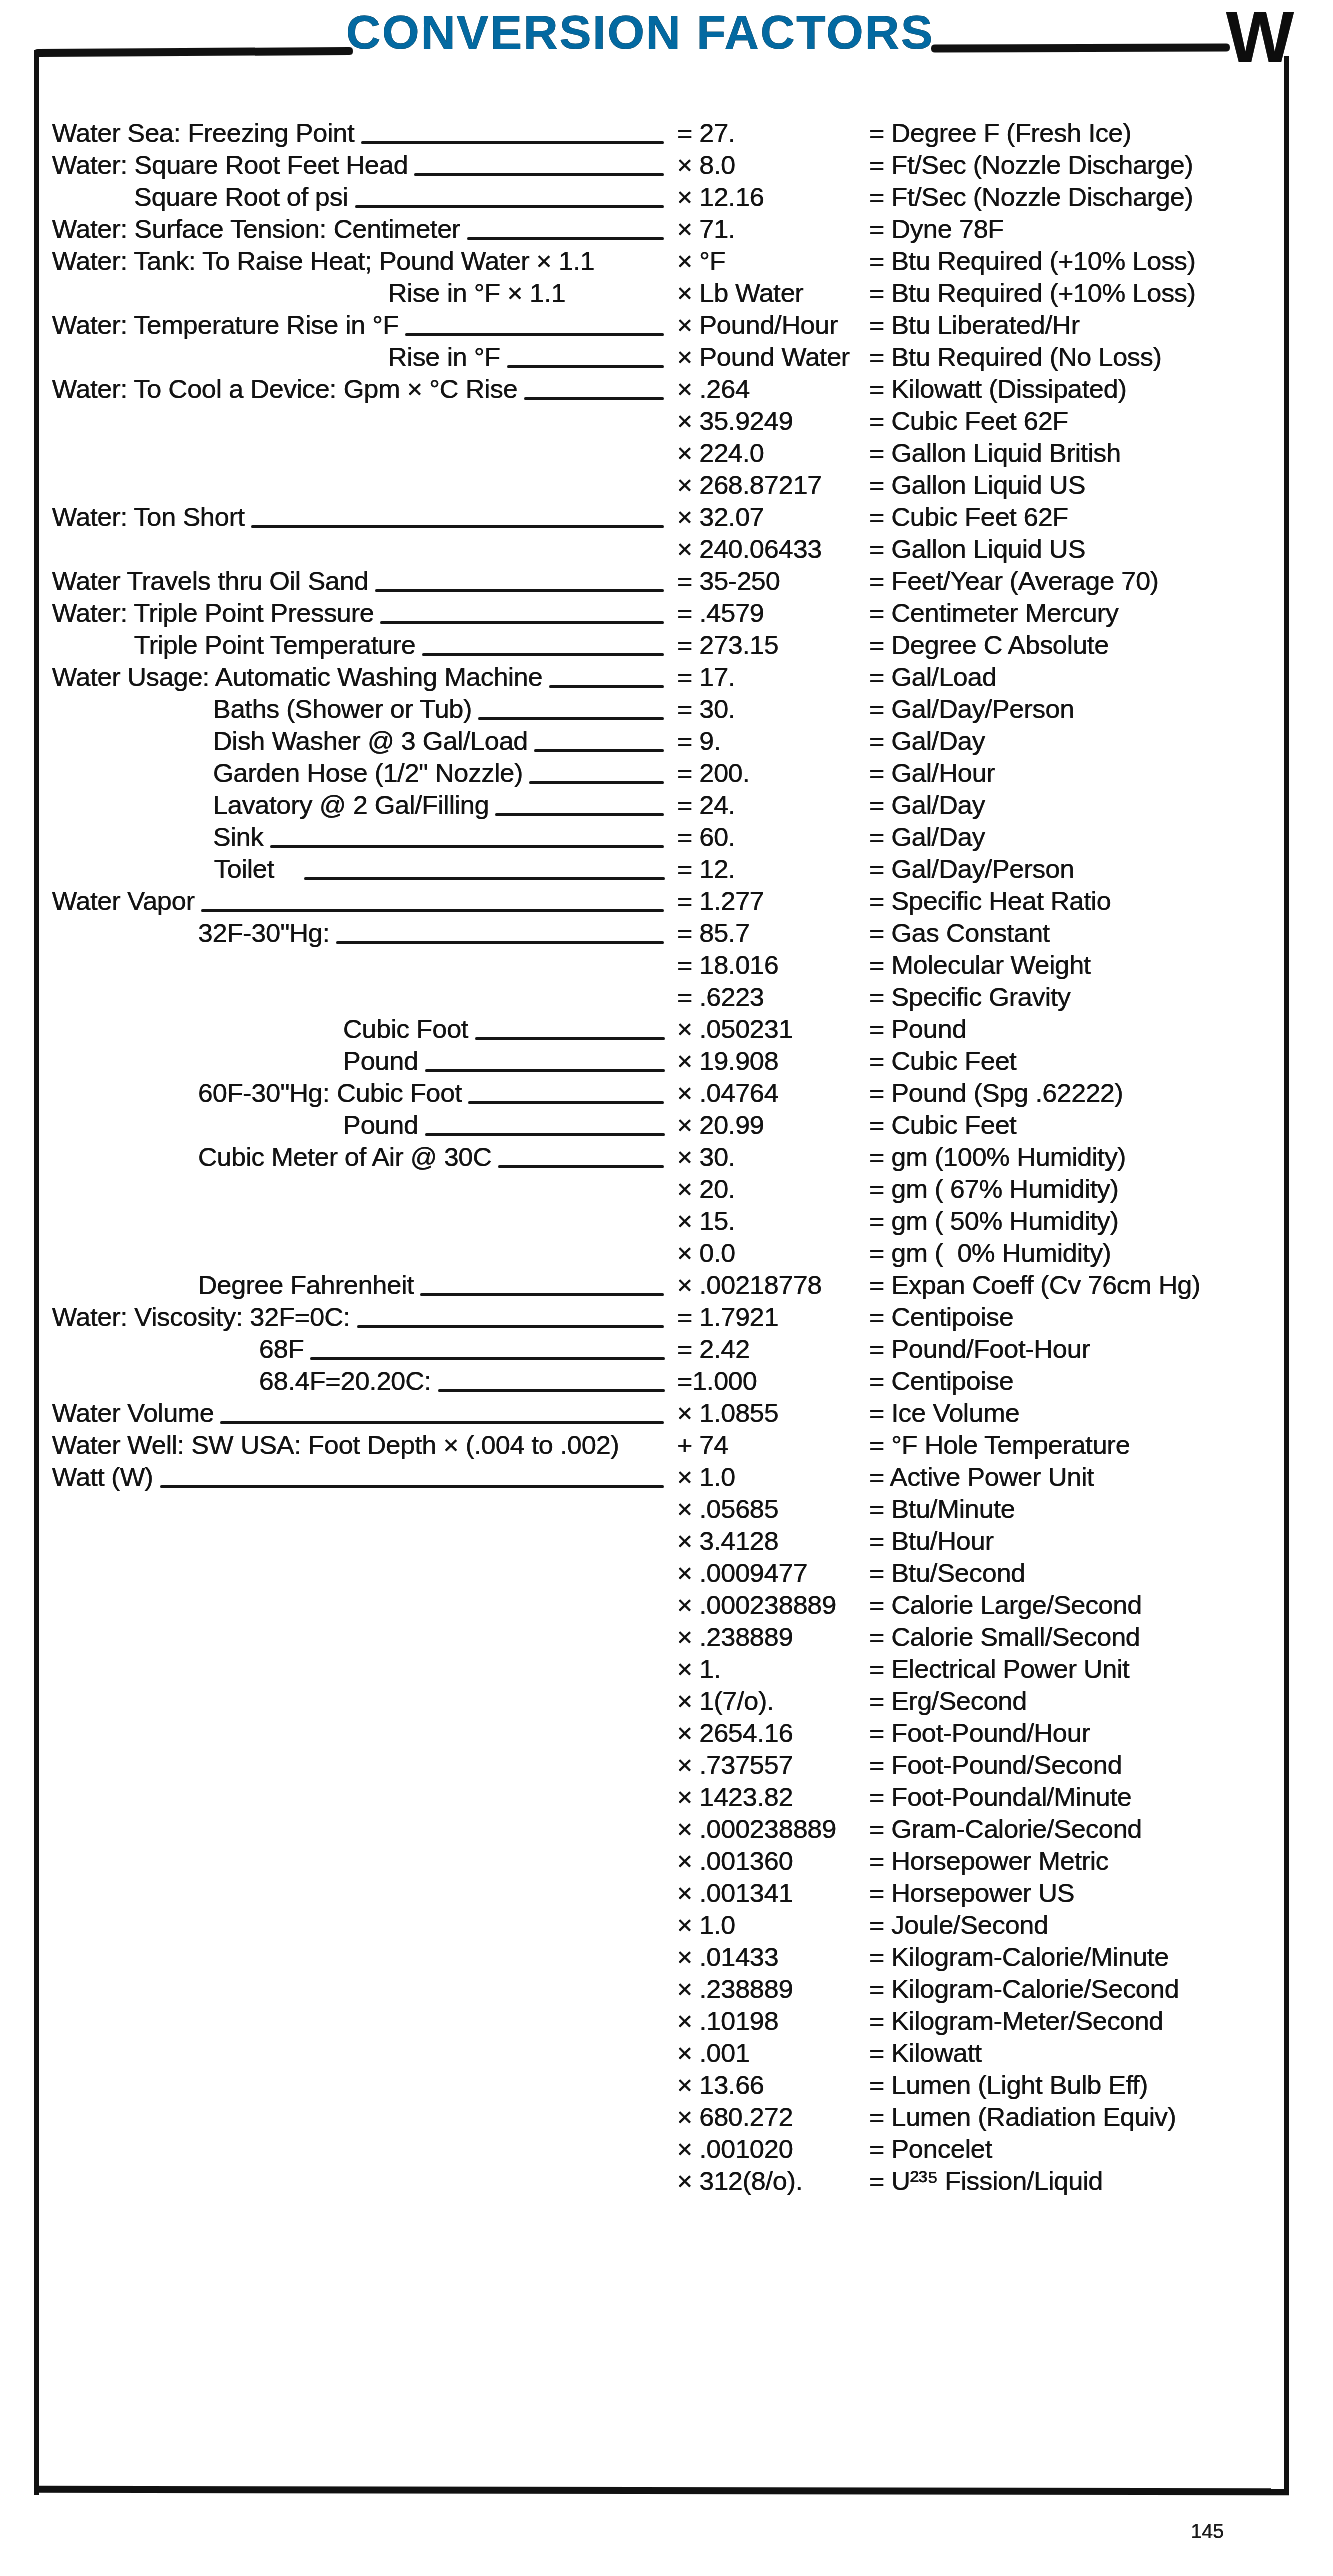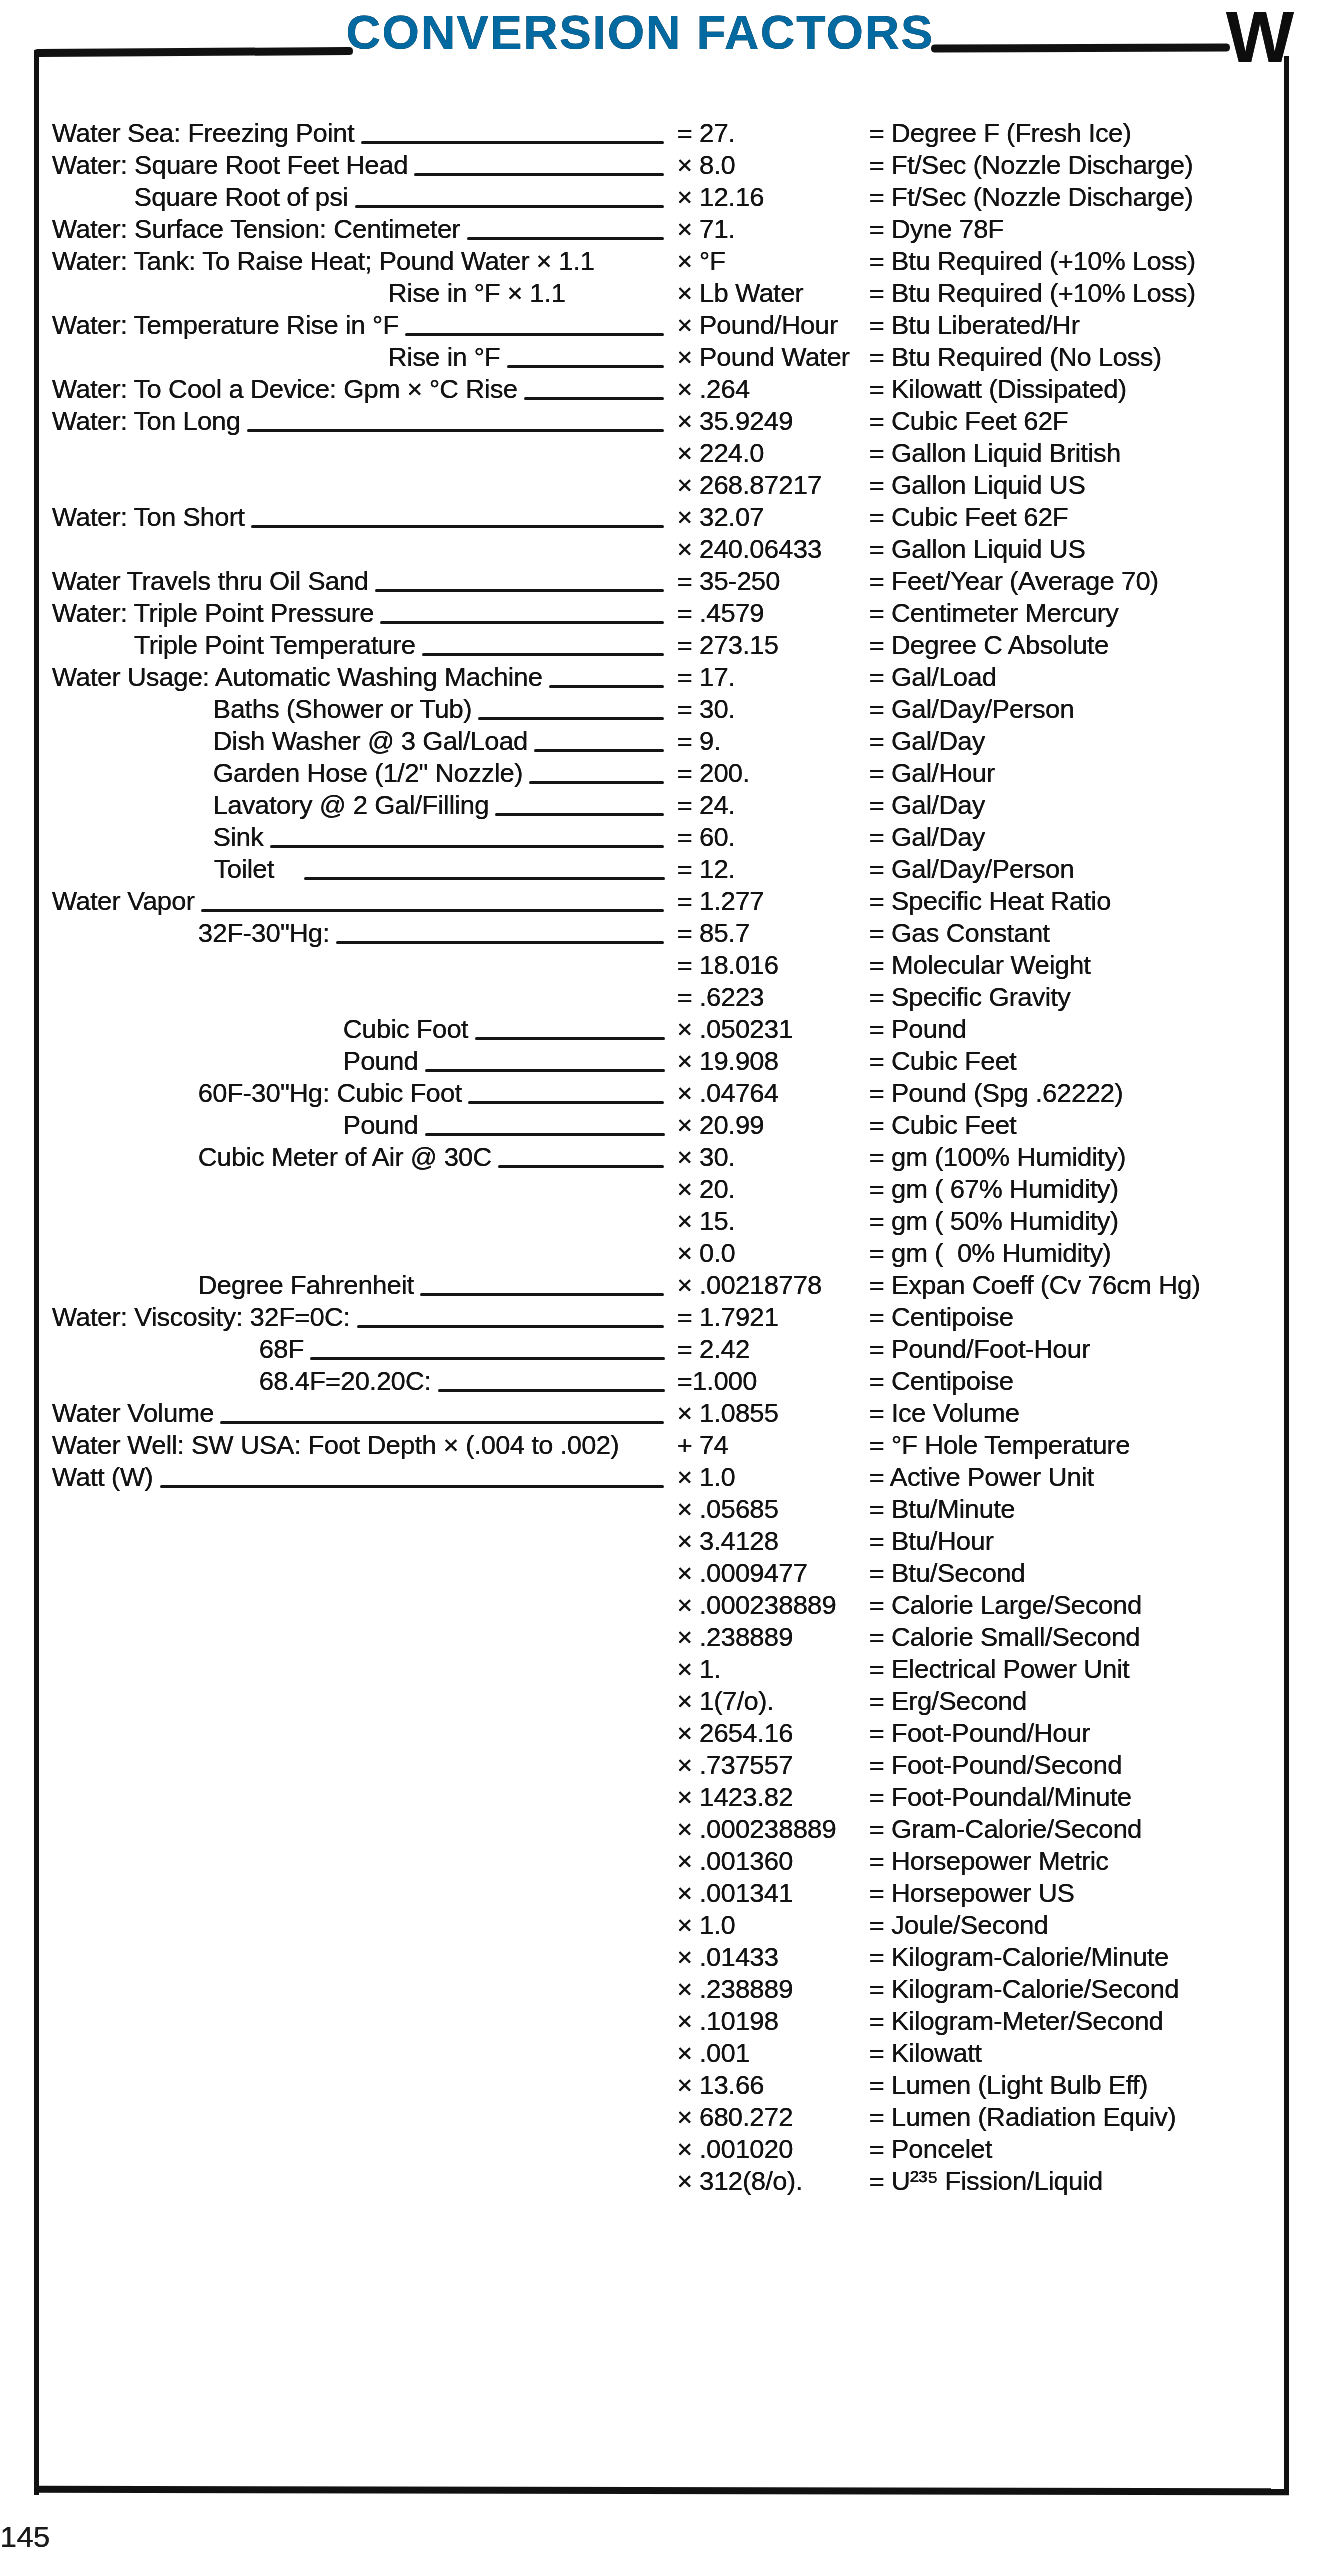--- a/index.html
+++ b/index.html
@@ -44,21 +44,21 @@
     flex:1;height:0;min-width:11.6px;
     border-bottom:3.9px solid #151515;
     margin-left:6.5px;margin-right:2.6px;
     position:relative;top:9px;border-radius:1.9px;
   }
   .factor{position:absolute;left:677px;top:0;height:100%;display:flex;align-items:center;white-space:pre;}
   .result{position:absolute;left:869px;top:0;height:100%;display:flex;align-items:center;white-space:pre;}
   
   .page-number{
     position:absolute;left:0;top:2520px;width:1224px;
-    text-align:left;font-size:30px;color:#1a1a1a;
+    text-align:right;font-size:20px;color:#1a1a1a;
     text-shadow:0 0 0.4px #000;
   }
 </style>
 </head>
 <body>
 
 <div class="page">
 
   <div class="rule rule-left"></div>
   <div class="title">CONVERSION FACTORS</div>
@@ -145,24 +145,20 @@
   <div class="row">
     <div class="label-wrap" style="left: 52px; width: 615px;">
       <span class="label">Water: To Cool a Device: Gpm × °C Rise</span>
       <span class="fill"></span>
     </div>
     <span class="factor">× .264</span>
     <span class="result">= Kilowatt (Dissipated)</span>
   </div>
 
   <div class="row">
-    <div class="label-wrap" style="left: 52px; width: 615px;">
-      <span class="label">Water: Ton Long</span>
-      <span class="fill"></span>
-    </div>
     <span class="factor">× 35.9249</span>
     <span class="result">= Cubic Feet 62F</span>
   </div>
 
   <div class="row">
 
     <span class="factor">× 224.0</span>
     <span class="result">= Gallon Liquid British</span>
   </div>
 

